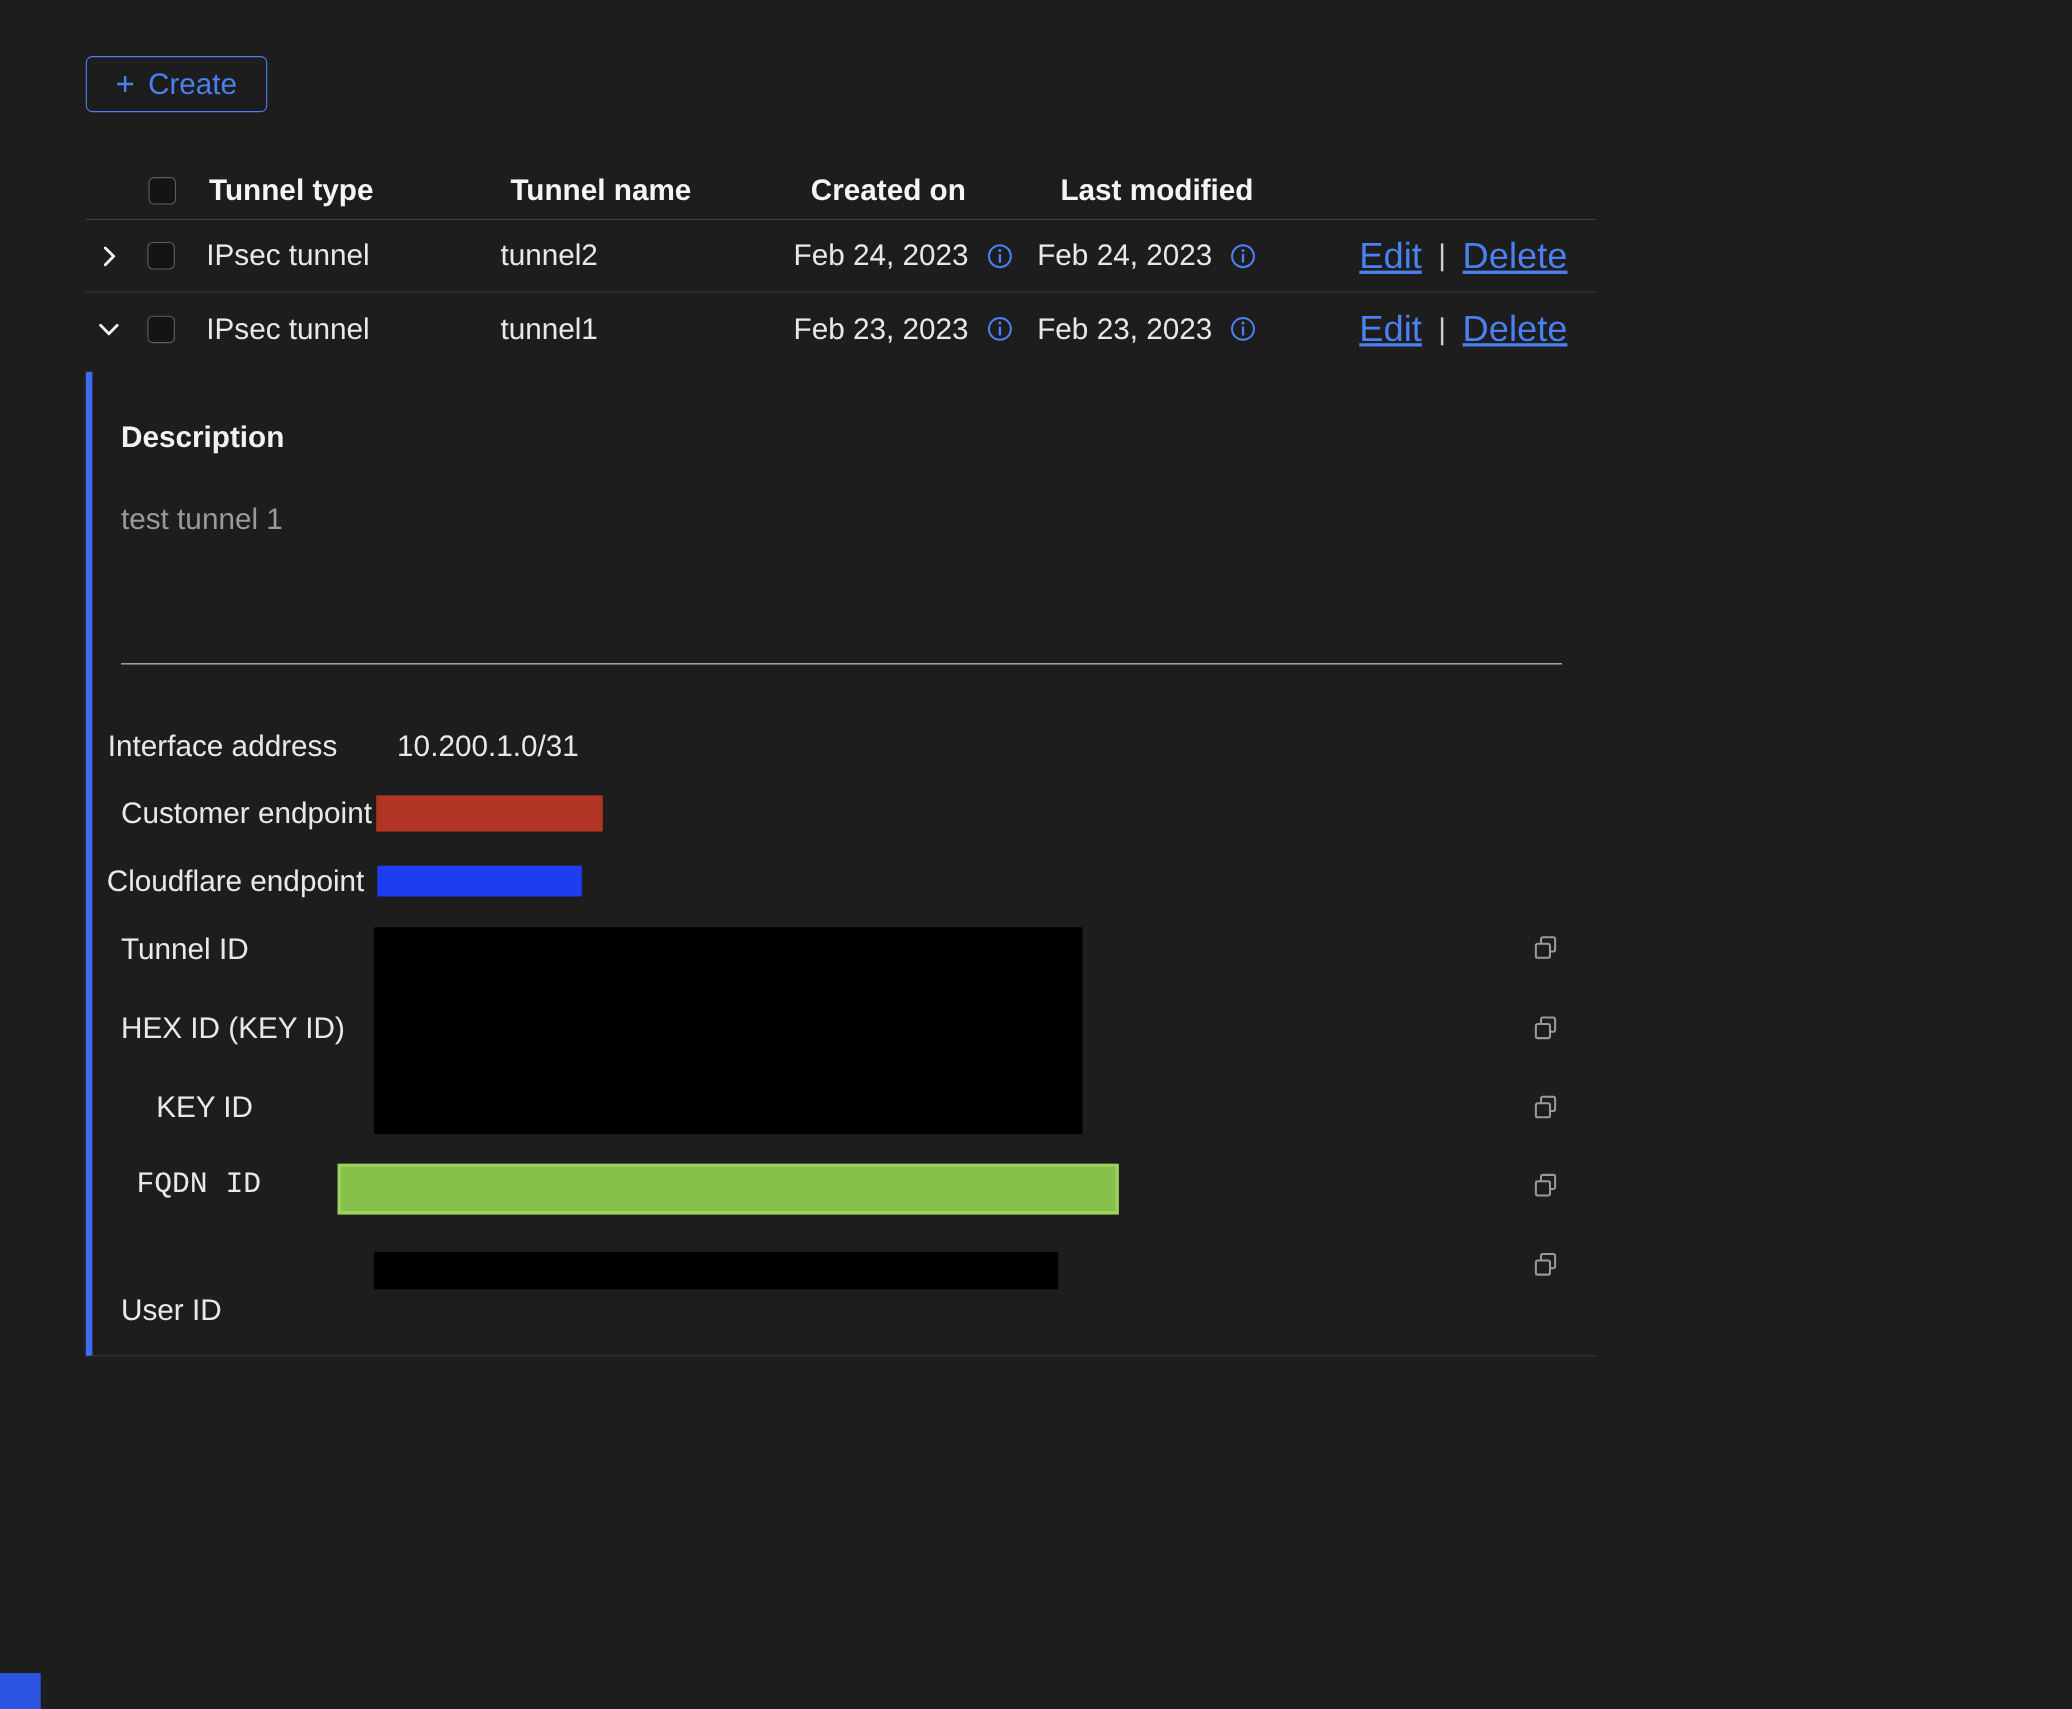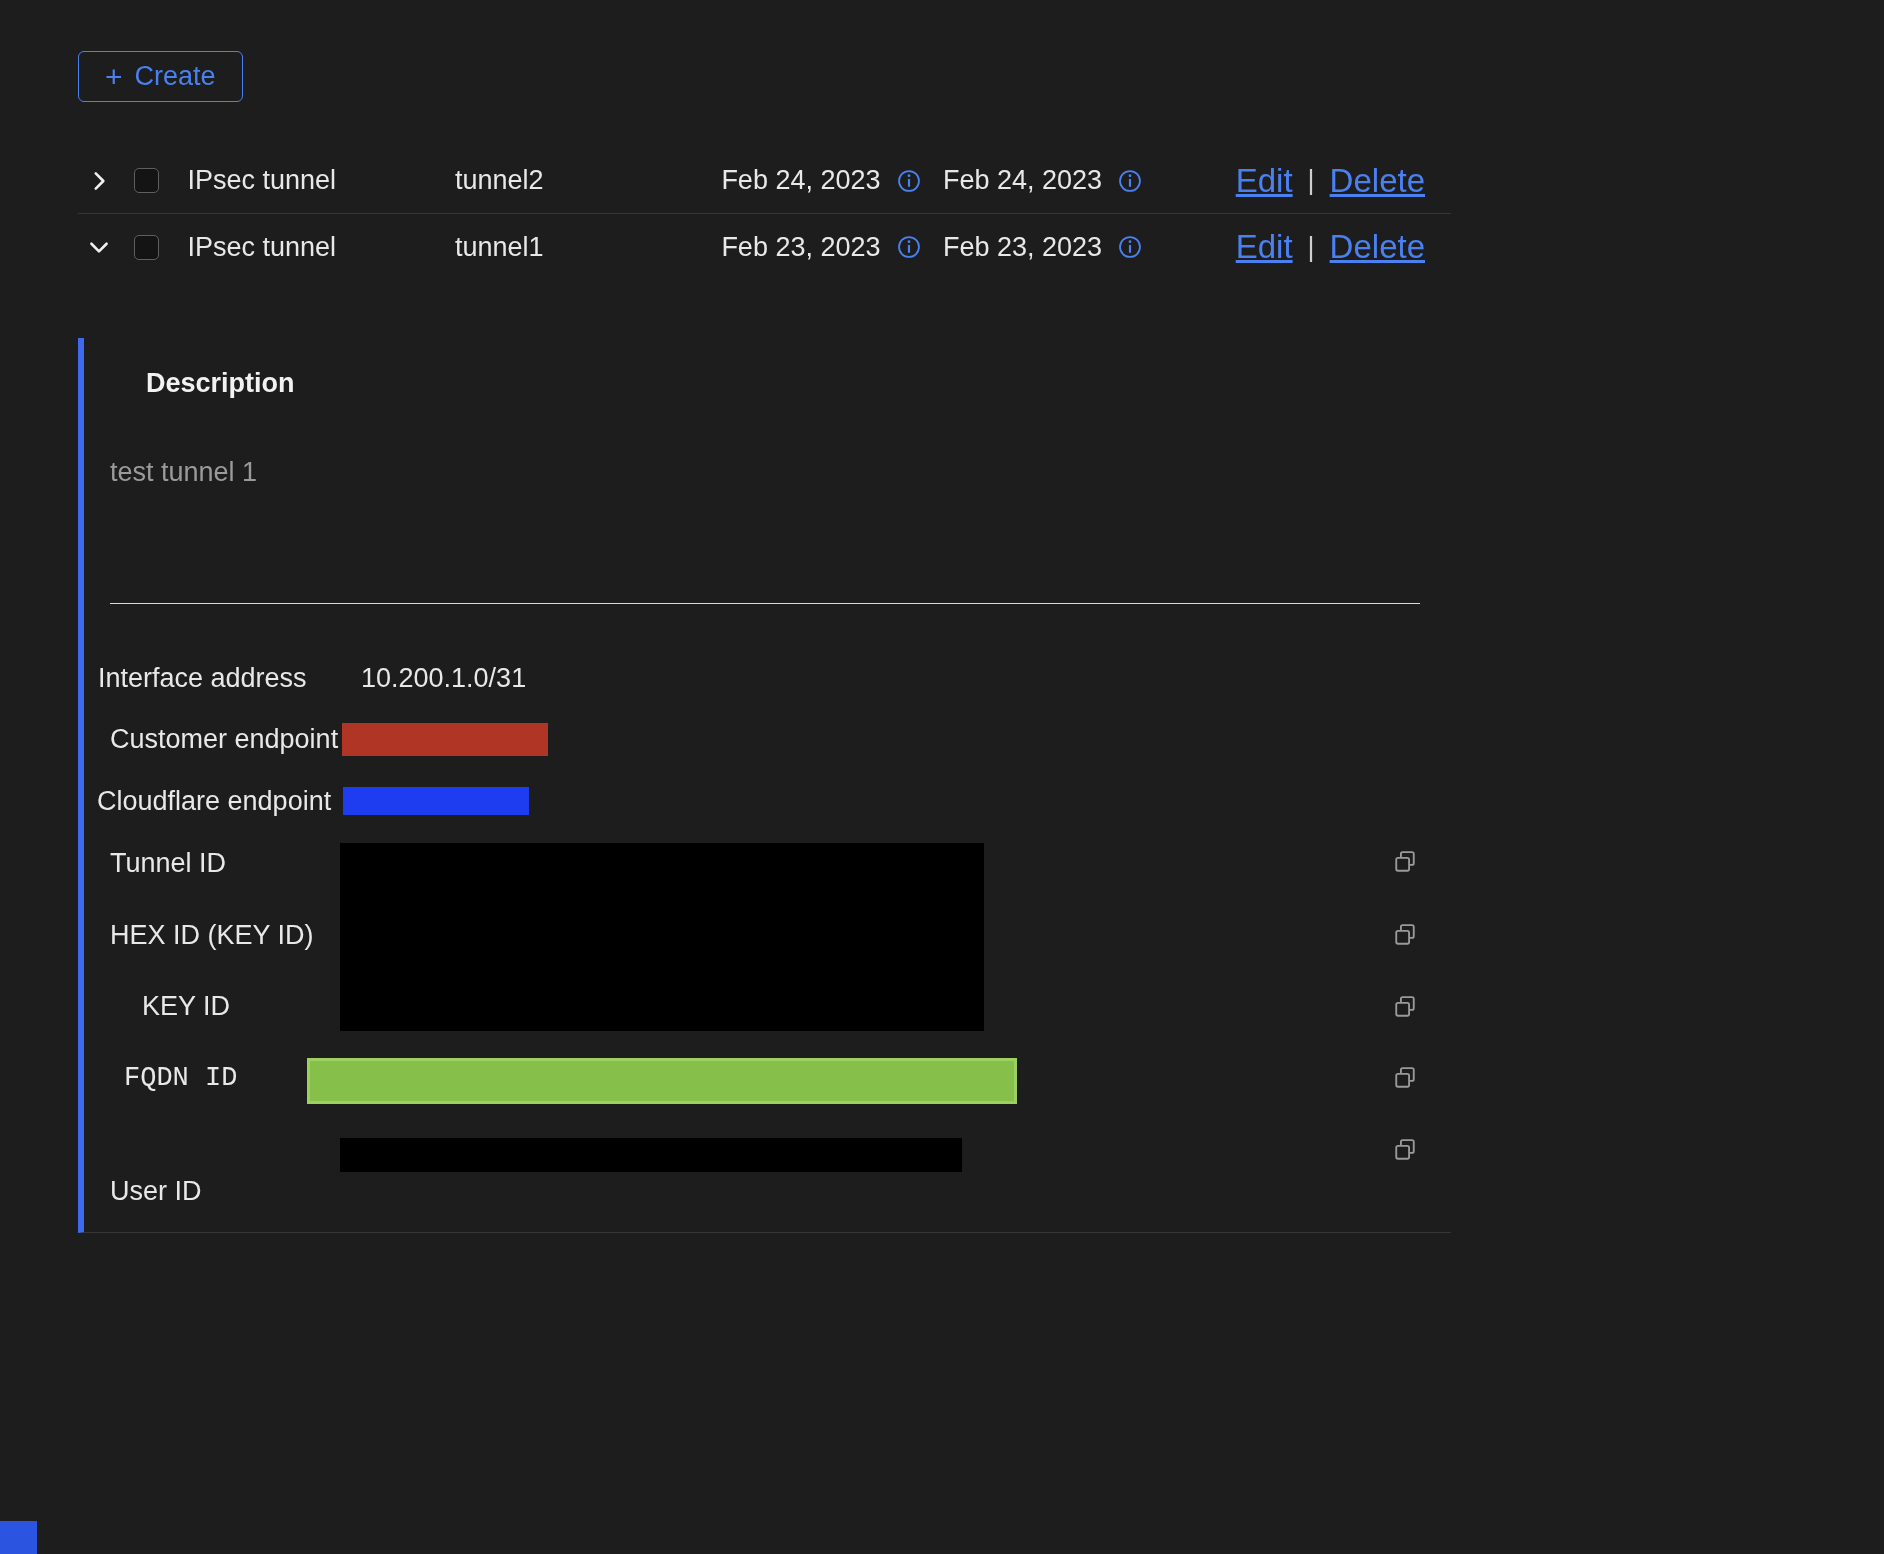--- a/index.html
+++ b/index.html
@@ -90,20 +90,31 @@
 
 <div class="page">
 
   <button class="create-btn">
     <span class="plus">+</span>
     <span>Create</span>
   </button>
 
   <div class="table">
 
+    <div class="trow header">
+      <div class="c1"></div>
+      <div class="c2">
+          <input type="checkbox" class="checkbox" style="">
+        </div>
+      <div class="c3">Tunnel type</div>
+      <div class="c4">Tunnel name</div>
+      <div class="c5">Created on</div>
+      <div class="c6">Last modified</div>
+      <div class="c7"></div>
+    </div>
 
     <div class="trow">
       <div class="c1">
         <button class="chev-btn">
           <svg width="26" height="26" viewBox="0 0 24 24" fill="none" stroke="#f0f0f0" stroke-width="2.4" stroke-linecap="round" stroke-linejoin="round">
               <polyline points="9 5 16 12 9 19"></polyline>
             </svg>
         </button>
       </div>
       <div class="c2">
@@ -166,21 +177,21 @@
       <div class="c7">
         <button class="link">Edit</button>
         <span class="sep">|</span>
         <button class="link">Delete</button>
       </div>
     </div>
   </div>
 
   <div class="detail">
 
-    <div class="abs d-heading" style="left:26px; top:30px;margin-left:36px;">Description</div>
+    <div class="abs d-heading" style="left:26px; top:44px;">Description</div>
     <div class="abs d-muted" style="left:26px; top:99px;">test tunnel 1</div>
 
 
     <div class="divider"></div>
 
     <div class="abs d-label" style="left:14px; top:325px;">Interface address</div>
     <div class="abs d-label" style="left:277px; top:325px;">10.200.1.0/31</div>
 
     <div class="abs d-label" style="left:26px; top:386px;">Customer endpoint</div>
     <div class="redact red"></div>

